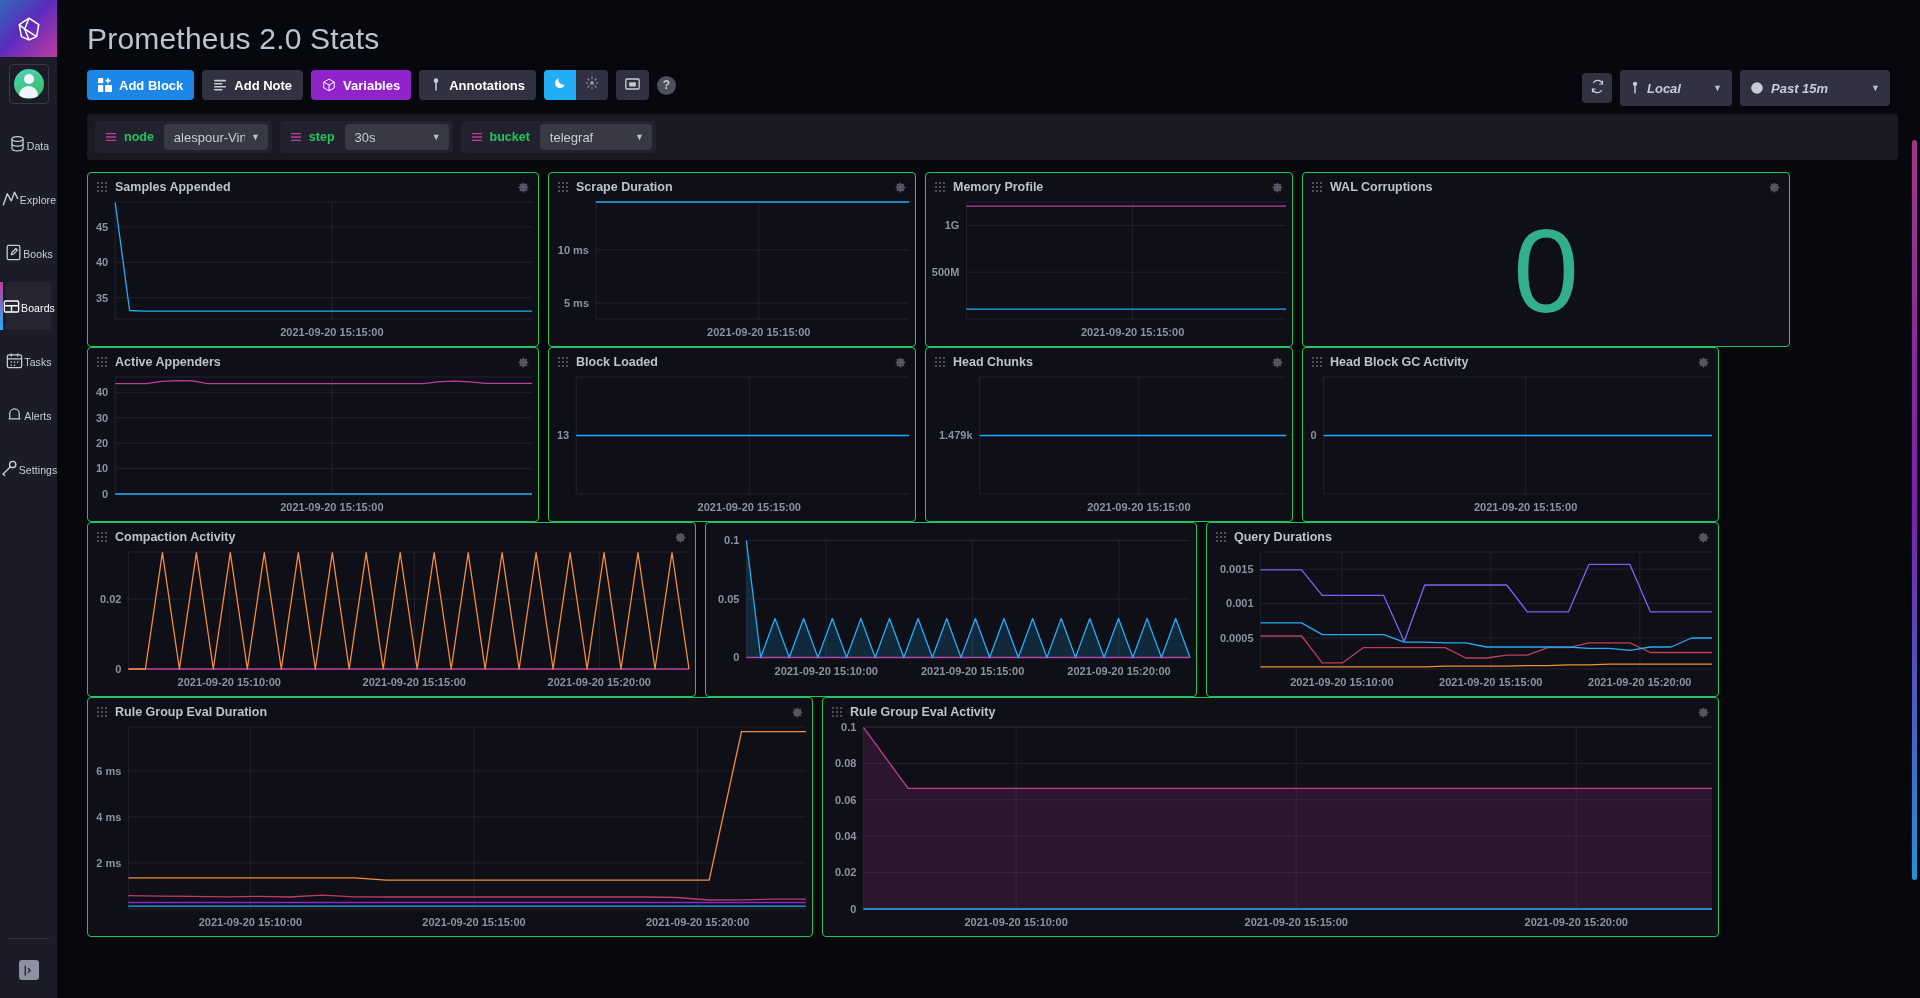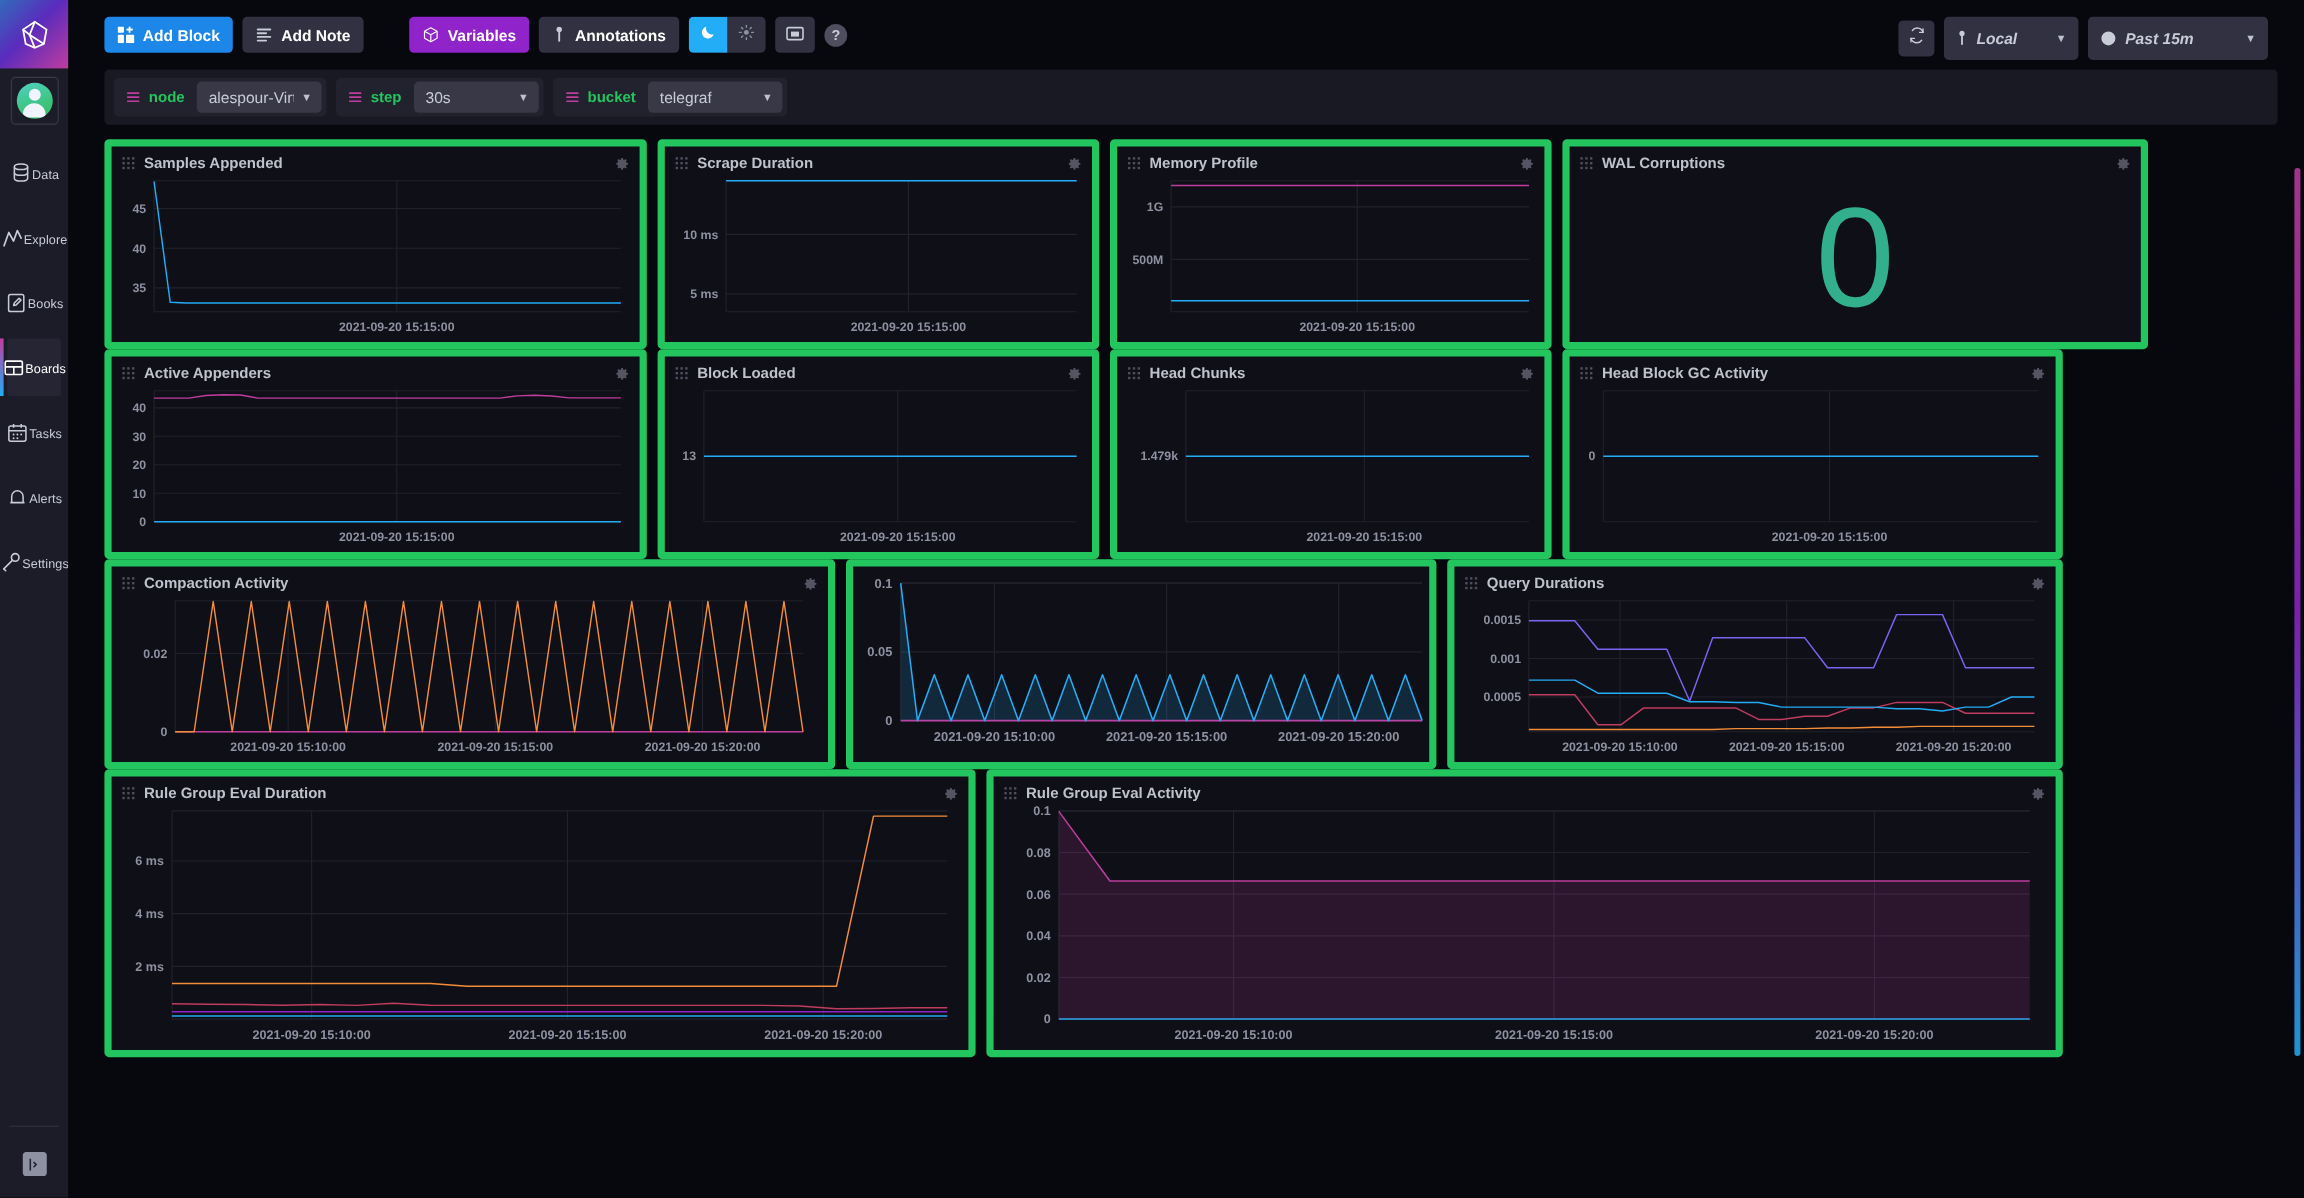--- a/index.html
+++ b/index.html
@@ -58,21 +58,21 @@
   .page-title{ font-size:30px; color:#bec2cc; font-weight:400; padding:22px 0 0 30px; letter-spacing:.2px;}
 
   .toolbar{ display:flex; align-items:center; padding:14px 0 0 30px; position:relative;}
   .btn{
     height:30px; border-radius:4px; display:inline-flex; align-items:center;
     padding:0 11px; font-size:13px; font-weight:bold; color:#ffffff; cursor:pointer;
     background:#313142; margin-right:8px; white-space:nowrap;
   }
   .btn .bico{ margin-right:7px; display:flex; align-items:center;}
   .btn.blue{ background:#1c87e8; }
-  .btn.purple{ background:#9023c9;margin-left:30px; }
+  .btn.purple{ background:#9023c9; }
   .btn.icon-only{ padding:0 9px; }
   .seg{ display:flex; background:#313142; border-radius:4px; margin-right:8px; overflow:hidden;}
   .seg .sgi{ height:30px; display:flex;align-items:center;justify-content:center; padding:0 9px; cursor:pointer;}
   .seg .sgi.on{ background:#22adf6; }
   .help-ico{ width:19px;height:19px;border-radius:50%;background:#4e4e5f;color:#c8ccd6;
      display:flex;align-items:center;justify-content:center;font-size:12px;font-weight:bold;cursor:pointer;}
 
   .toolbar-right{ position:absolute; right:30px; top:14px; display:flex; align-items:center; }
   .tr-btn{ height:36px; background:#313142; border-radius:4px; display:flex; align-items:center;
      padding:0 10px; font-size:13px; color:#c8ccd6; font-weight:bold; margin-left:8px; cursor:pointer;font-style:italic;}
@@ -93,21 +93,21 @@
     background:#383846; border-radius:4px; height:26px; min-width:104px;
     display:flex; align-items:center; justify-content:space-between;
     padding:0 8px 0 10px; font-size:13px; color:#c8ccd6; cursor:pointer; overflow:hidden;
   }
   .vardd .ddtxt{ overflow:hidden; white-space:nowrap; text-overflow:clip; }
   .vardd .ddcaret{ font-size:9px; color:#bec2cc; margin-left:6px; }
 
   
   .grid{ position:relative; margin:12px 22px 0 30px; }
   .cell{
-    position:absolute; background:#0f0f17; border:6px solid #22c55e; border-radius:4px;
+    position:absolute; background:#0f0f17; border:1px solid #22c55e; border-radius:4px;
     display:flex; flex-direction:column; overflow:hidden;
   }
   .cell-head{ height:23px; display:flex; align-items:center; padding:5px 8px 0 9px; flex:0 0 auto;}
   .drag{ display:grid; grid-template-columns:repeat(3,2px); grid-template-rows:repeat(3,2px);
     gap:2px; margin-right:8px; cursor:move;}
   .drag i{ width:2px;height:2px;background:#4e4e5f;display:block;}
   .cell-title{ font-size:12.5px; font-weight:bold; color:#bec2cc; white-space:nowrap;}
   .gear{ margin-left:auto; cursor:pointer; display:flex; opacity:.75;}
   .cell-body{ flex:1; position:relative; }
 
@@ -226,20 +226,21 @@
         <svg width="13" height="13" viewBox="0 0 24 24" fill="none" stroke="#232333" stroke-width="2.4">
           <path d="M6 3v18"></path>
             <path d="M11 8l4 4-4 4"></path>
           </svg>
       </div>
     </div>
   </div>
 
   <div class="main">
 
+    <div class="page-title">Prometheus 2.0 Stats</div>
 
     <div class="toolbar">
 
       <div class="btn blue">
         <span class="bico">
           <svg width="14" height="14" viewBox="0 0 16 16" fill="#fff">
             <rect x="0" y="0" width="6" height="6" rx="1"></rect>
               <rect x="0" y="8" width="6" height="8" rx="1"></rect>
             <rect x="8" y="8" width="8" height="8" rx="1"></rect>
             <rect x="10.5" y="0" width="1.8" height="6"></rect>

